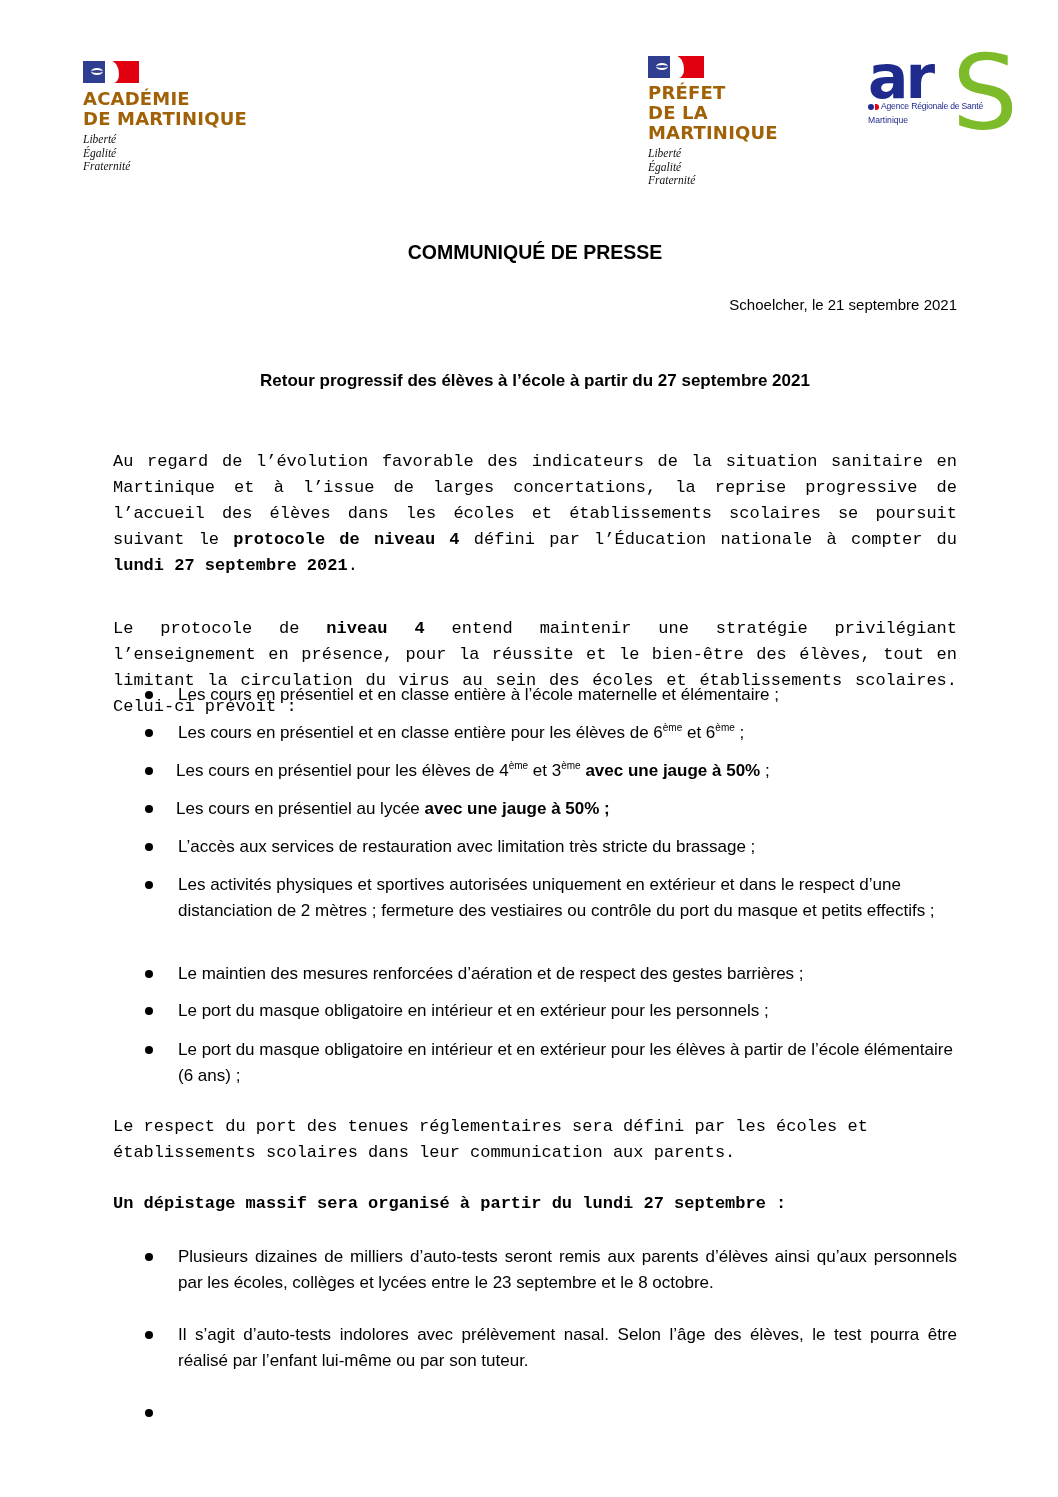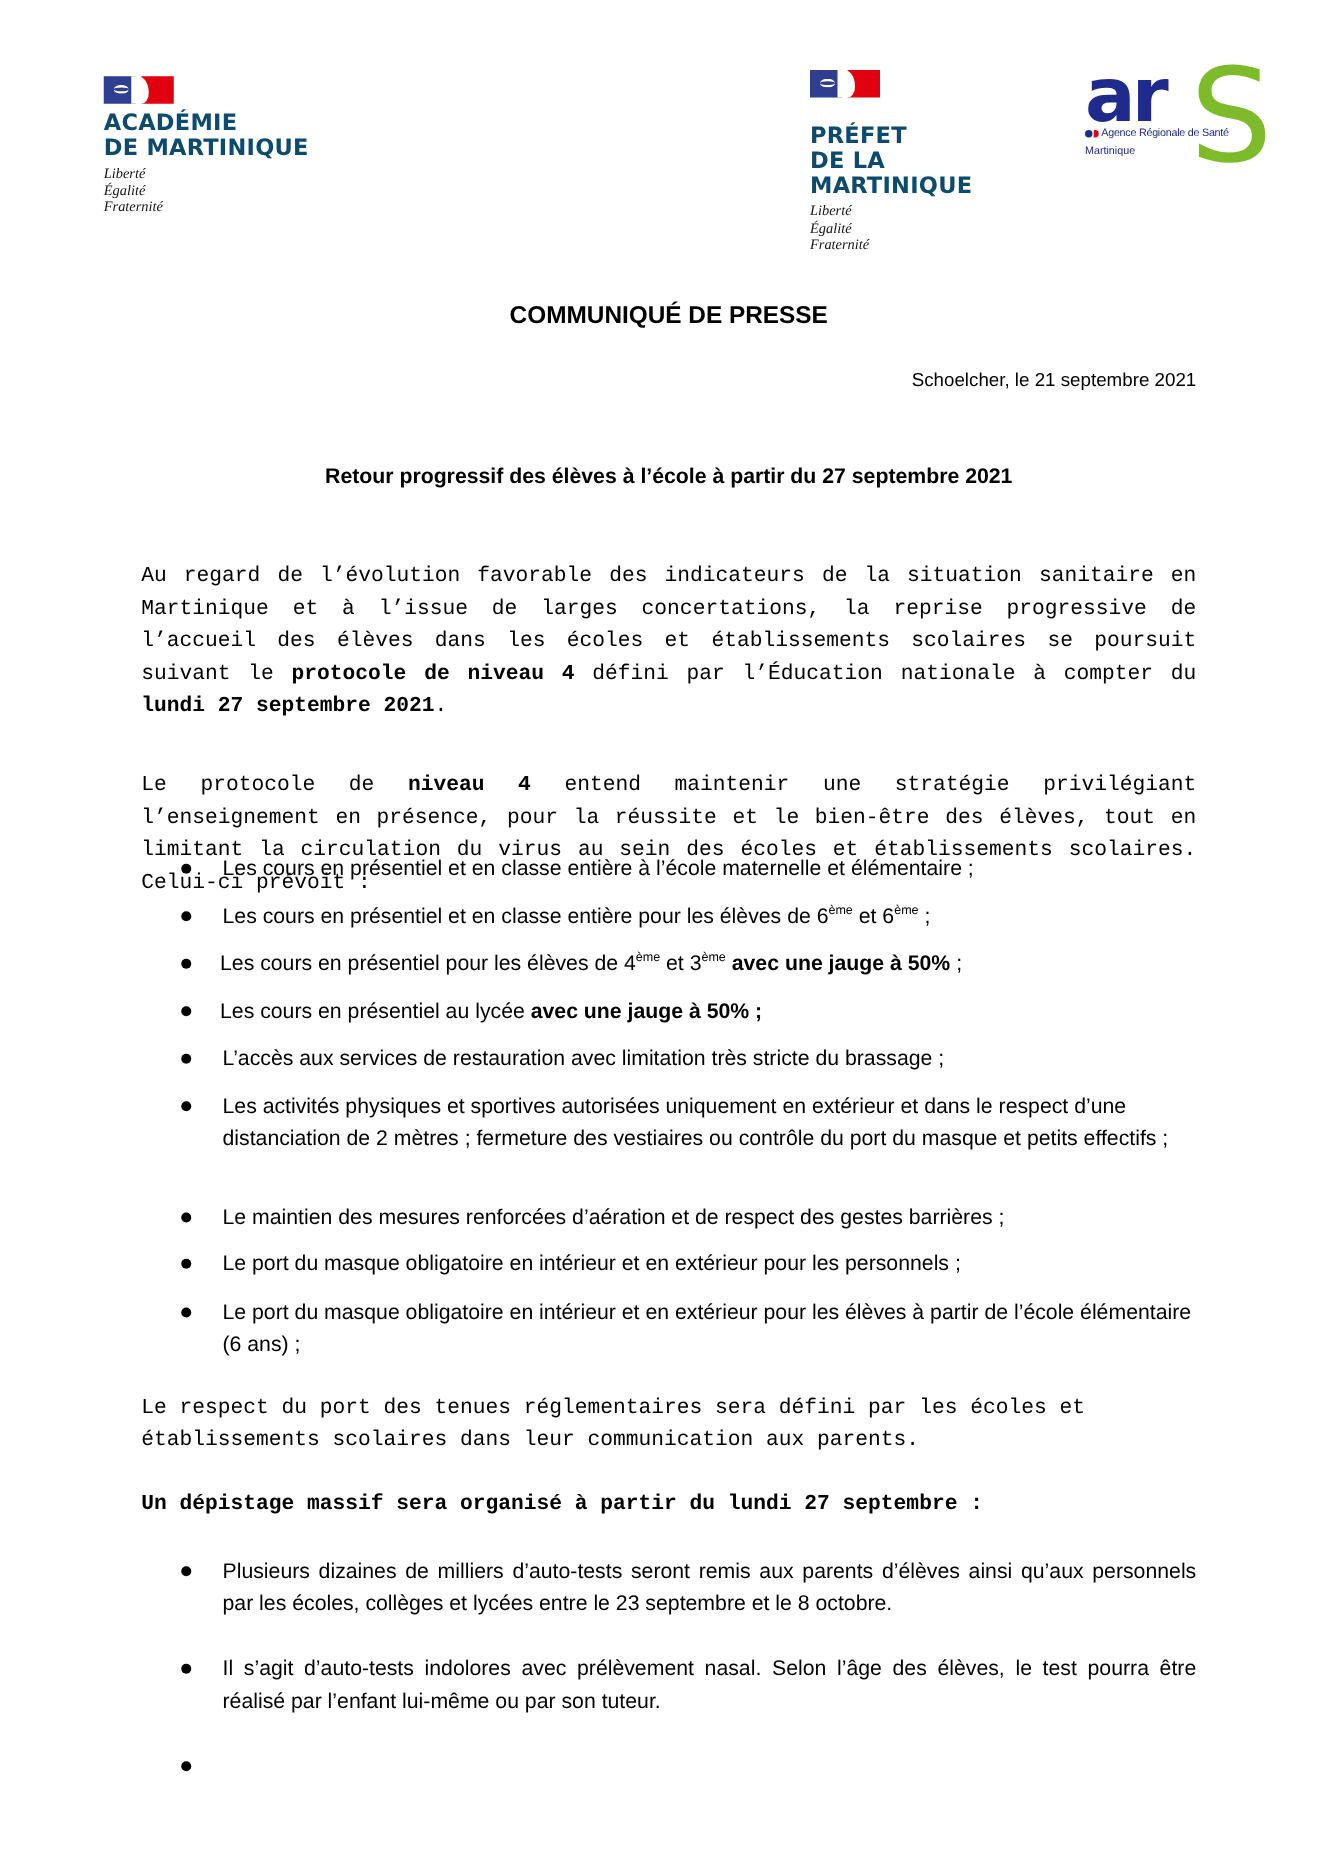--- a/index.html
+++ b/index.html
@@ -8,31 +8,31 @@
 
   
   .logo-block { position: absolute; }
   .marianne { position: relative; width: 56px; height: 22px; }
   .marianne .blue { position: absolute; left: 0; top: 0; width: 26px; height: 22px; background: #2f3e8f; }
   .marianne .red  { position: absolute; left: 30px; top: 0; width: 26px; height: 22px; background: #e1000f; }
   .marianne .face { position: absolute; left: 22px; top: 0; width: 14px; height: 22px; background: #fff;
                     border-radius: 0 60% 40% 0; }
   .marianne .hair { position: absolute; left: 8px; top: 7px; width: 12px; height: 7px;
                     border-top: 2px solid #fff; border-bottom: 2px solid #fff; border-radius: 50%; box-sizing: border-box; }
-  .inst-name { font-family: "DejaVu Sans", sans-serif; font-weight: bold; color: #0c4a6e;
+  .inst-name { font-family: "DejaVu Sans", sans-serif; font-weight: bold; color: #a16207;
                line-height: 20px; letter-spacing: 0.2px; }
   .motto { font-family: "Liberation Serif", "DejaVu Serif", serif; font-style: italic;
            font-size: 11.5px; line-height: 13.5px; color: #111; }
 
   #logo-academie { left: 83px; top: 61px; }
   #logo-academie .inst-name { font-size: 18px; margin-top: 6px; line-height: 20px; }
   #logo-academie .motto { margin-top: 4px; }
 
   #logo-prefet { left: 648px; top: 56px; }
-  #logo-prefet .inst-name { font-size: 18px; margin-top: 21px; line-height: 20px; }
+  #logo-prefet .inst-name { font-size: 18px; margin-top: 5px; line-height: 20px; }
   #logo-prefet .motto { margin-top: 4px; }
 
   #logo-ars { left: 866px; top: 52px; width: 155px; height: 90px; }
   .ars-a { position: absolute; left: 2px; top: 0px; font-family: "DejaVu Sans", sans-serif; font-weight: bold;
            font-size: 60px; line-height: 50px; color: #1e2a8c; letter-spacing: -3px; }
   .ars-s { position: absolute; left: 86px; top: -4px; font-family: "DejaVu Sans", sans-serif;
            font-size: 104px; line-height: 90px; color: #7dbb2b; font-weight: normal; }
   .ars-line { position: absolute; left: 2px; top: 49px; white-space: nowrap;
               font-family: "Liberation Sans", sans-serif; font-size: 8.6px; color: #1e2a8c; letter-spacing: -0.2px;}
   .ars-dot { display: inline-block; width: 6px; height: 6px; border-radius: 50%; background: #1e2a8c; vertical-align: middle; margin-right: 1px; }

